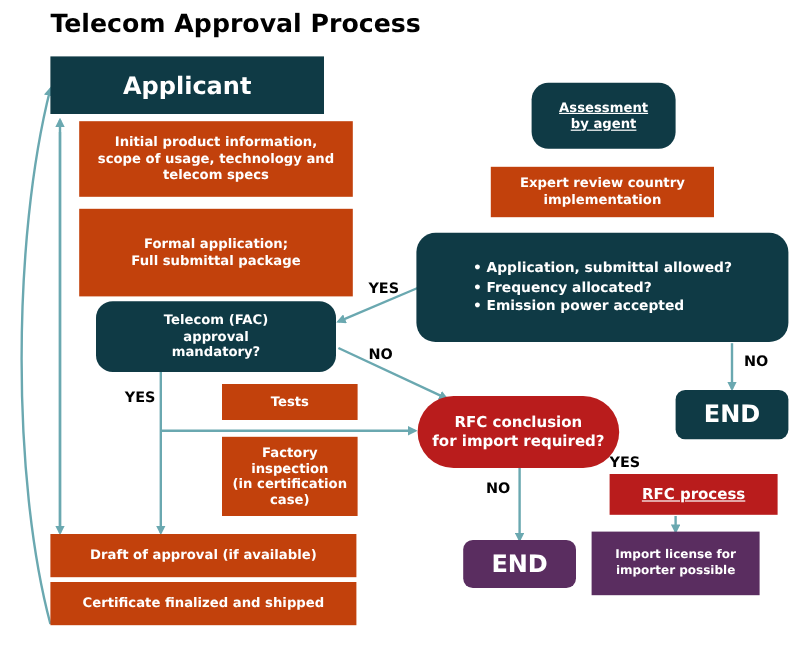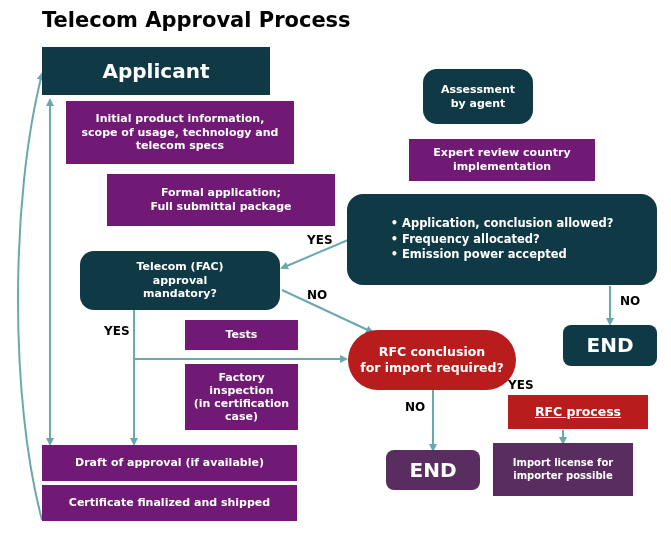--- a/index.html
+++ b/index.html
@@ -2,21 +2,21 @@
 <html><head>
   <meta charset="utf-8">
   <style>
     html, body { margin: 0; padding: 0; background: #ffffff; }
     body { width: 671px; height: 540px; position: relative; overflow: hidden;
            font-family: "DejaVu Sans", sans-serif; }
     .abs { position: absolute; box-sizing: border-box; }
     .node { display: flex; align-items: center; justify-content: center; text-align: center;
             color: #ffffff; font-weight: bold; line-height: 1.25; }
     .dark { background: #0f3a45; }
-    .gray { background: #701a75; }
+    .gray { background: #c2410c; }
     .teal { background: #b91c1c; }
     .purple { background: #5a2d60; }
     .title { left: 42px; top: 8px; font-size: 21px; font-weight: bold; color: #000; white-space: nowrap; }
     .lbl { font-size: 12px; font-weight: bold; color: #000; }
     .small { font-size: 11px; }
     .bullets { text-align: left; font-size: 11.5px; line-height: 1.35; }
     svg.lines { position: absolute; left: 0; top: 0; }
   </style>
 </head>
 <body>
@@ -44,21 +44,21 @@
 </svg>
 
 <div class="abs node dark" style="left:42px; top:47px; width:228px; height:48px; font-size:20px;">
   <span>Applicant</span>
 </div>
 
 <div class="abs node gray small" style="left:66px; top:101px; width:228px; height:63px; padding:0 10px;">
   <span>Initial product information, scope of usage, technology and telecom specs</span>
 </div>
 
-<div class="abs node gray small" style="left:66px; top:174px; width:228px; height:52px; white-space:pre-line;margin-left:41px;">
+<div class="abs node gray small" style="left:66px; top:174px; width:228px; height:73px; white-space:pre-line;">
   <span>Formal application;
 Full submittal package</span>
 </div>
 
 <div class="abs node dark small" style="left:80px; top:251px; width:200px; height:59px; border-radius:14px; white-space:pre-line;">
   <span>Telecom   (FAC)
 approval
 mandatory?</span>
 </div>
 
@@ -74,33 +74,33 @@
 </div>
 
 <div class="abs node gray small" style="left:42px; top:445px; width:255px; height:36px;">
   <span>Draft of approval (if available)</span>
 </div>
 
 <div class="abs node gray small" style="left:42px; top:485px; width:255px; height:36px;">
   <span>Certificate finalized and shipped</span>
 </div>
 
-<div class="abs node dark small" style="left:423px; top:69px; width:110px; height:55px; border-radius:14px; white-space:pre-line;">
+<div class="abs node dark small" style="left:443px; top:69px; width:120px; height:55px; border-radius:14px; white-space:pre-line;text-decoration:underline;">
   <span>Assessment
 by agent</span>
 </div>
 
 <div class="abs node gray small" style="left:409px; top:139px; width:186px; height:42px; white-space:pre-line;">
   <span>Expert review country
 implementation</span>
 </div>
 
 <div class="abs node dark" style="left:347px; top:194px; width:310px; height:91px; border-radius:16px;">
   <div class="bullets">
-    <div>• Application, conclusion allowed?</div>
+    <div>• Application, submittal allowed?</div>
     <div>• Frequency allocated?</div>
     <div>• Emission power accepted</div>
   </div>
 </div>
 
 <div class="abs node dark" style="left:563px; top:325px; width:94px; height:41px; border-radius:8px; font-size:20px;">
   <span>END</span>
 </div>
 
 <div class="abs node teal" style="left:348px; top:330px; width:168px; height:60px; border-radius:30px / 30px; font-size:12.5px; white-space:pre-line;">

